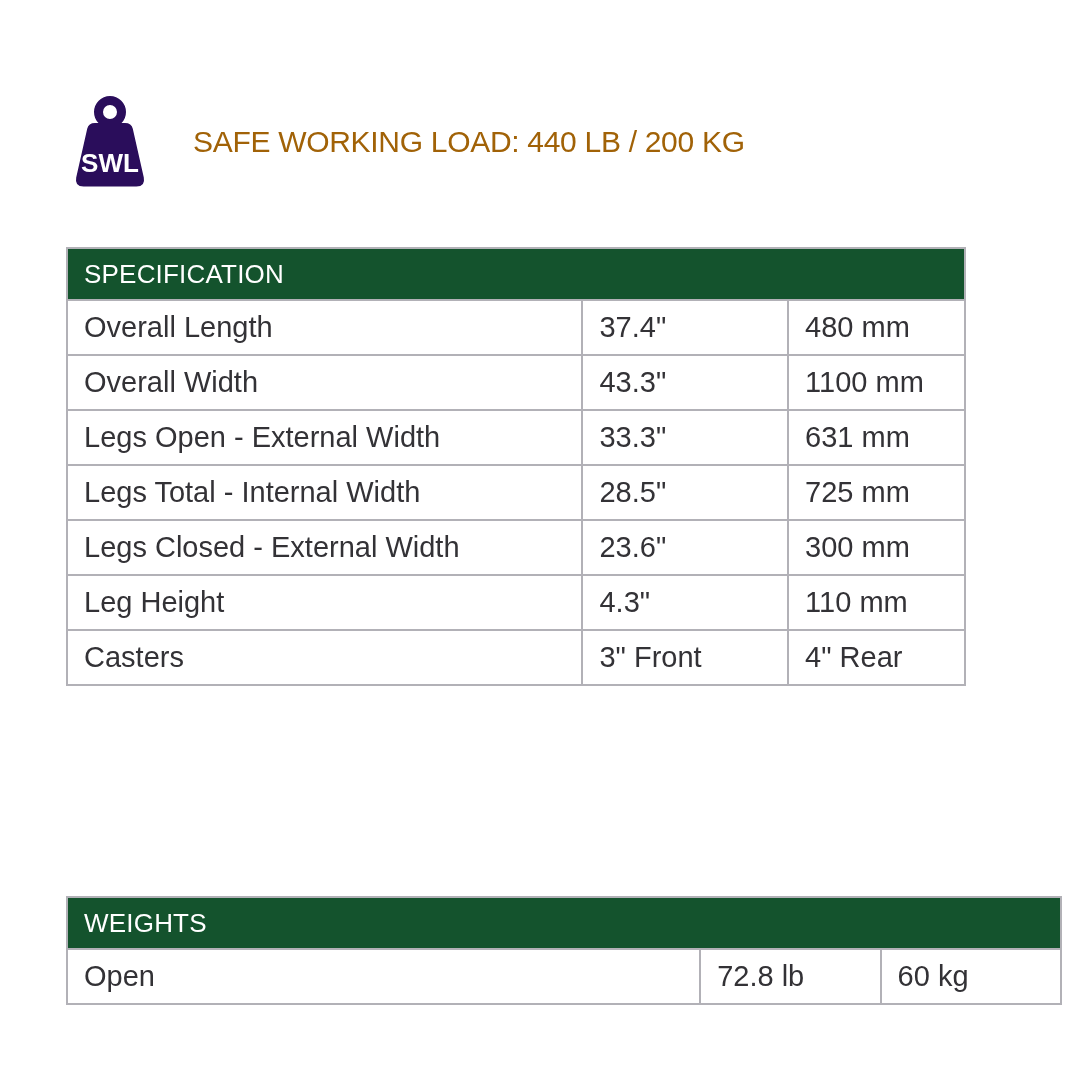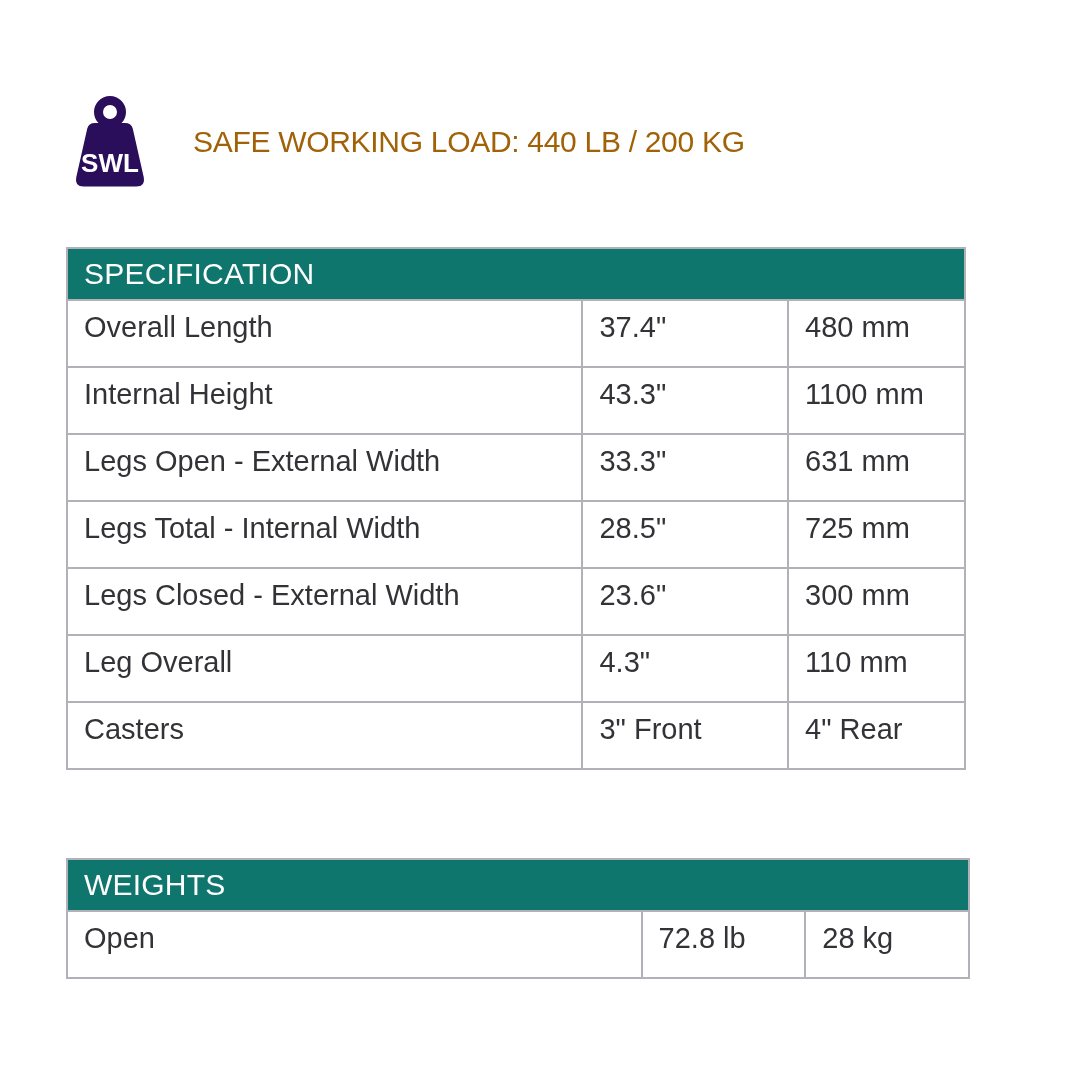--- a/index.html
+++ b/index.html
@@ -29,43 +29,43 @@
     white-space: nowrap;
   }
   table {
     position: absolute;
     left: 66px;
     border-collapse: collapse;
     table-layout: fixed;
     background: #ffffff;
   }
   .spec-table { top: 247px; width: 900px; }
-  .weights-table { top: 858px; width: 904px; }
+  .weights-table { top: 896px; width: 996px; }
   .spec-table col.c1 { width: 57.4%; }
   .spec-table col.c2 { width: 22.9%; }
   .spec-table col.c3 { width: 19.7%; }
   .weights-table col.c1 { width: 63.7%; }
   .weights-table col.c2 { width: 18.15%; }
   .weights-table col.c3 { width: 18.15%; }
   th {
-    background: #0f766e;
+    background: #14532d;
     color: #ffffff;
     font-weight: normal;
-    font-size: 30px;
+    font-size: 26px;
     text-align: left;
     height: 50px;
     padding: 0 0 0 16px;
     border: 2px solid #B2B1B7;
     letter-spacing: 0.2px;
   }
   td {
     font-size: 29px;
     color: #333236;
     height: 53px;
-    padding: 0 0 12px 16px;
+    padding: 0 0 0 16px;
     border: 2px solid #B2B1B7;
     white-space: nowrap;
     overflow: hidden;
   }
 </style>
 </head>
 <body>
 
 <div class="page">
 
@@ -97,41 +97,41 @@
         <th colspan="3">SPECIFICATION</th>
       </tr>
     </thead>
     <tbody>
       <tr>
         <td>Overall Length</td>
         <td>37.4"</td>
         <td>480 mm</td>
       </tr>
       <tr>
-        <td>Internal Height</td>
+        <td>Overall Width</td>
         <td>43.3"</td>
         <td>1100 mm</td>
       </tr>
       <tr>
         <td>Legs Open - External Width</td>
         <td>33.3"</td>
         <td>631 mm</td>
       </tr>
       <tr>
         <td>Legs Total - Internal Width</td>
         <td>28.5"</td>
         <td>725 mm</td>
       </tr>
       <tr>
         <td>Legs Closed - External Width</td>
         <td>23.6"</td>
         <td>300 mm</td>
       </tr>
       <tr>
-        <td>Leg Overall</td>
+        <td>Leg Height</td>
         <td>4.3"</td>
         <td>110 mm</td>
       </tr>
       <tr>
         <td>Casters</td>
         <td>3" Front</td>
         <td>4" Rear</td>
       </tr>
     </tbody>
   </table>
@@ -144,18 +144,18 @@
       </colgroup>
     <thead>
       <tr>
         <th colspan="3">WEIGHTS</th>
       </tr>
     </thead>
     <tbody>
       <tr>
         <td>Open</td>
         <td>72.8 lb</td>
-        <td>28 kg</td>
+        <td>60 kg</td>
       </tr>
     </tbody>
   </table>
 
 </div>
 
 </body></html>

